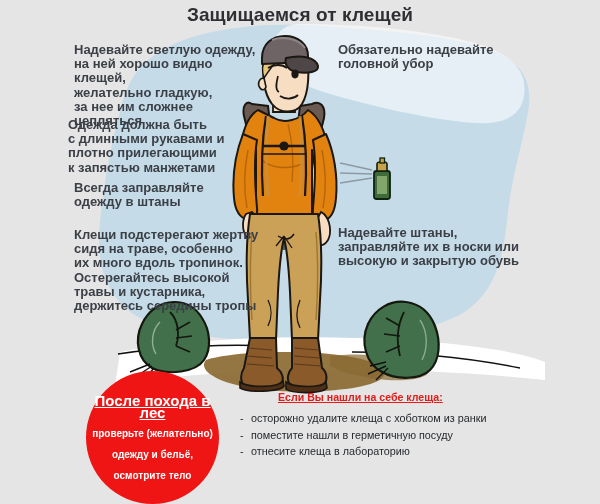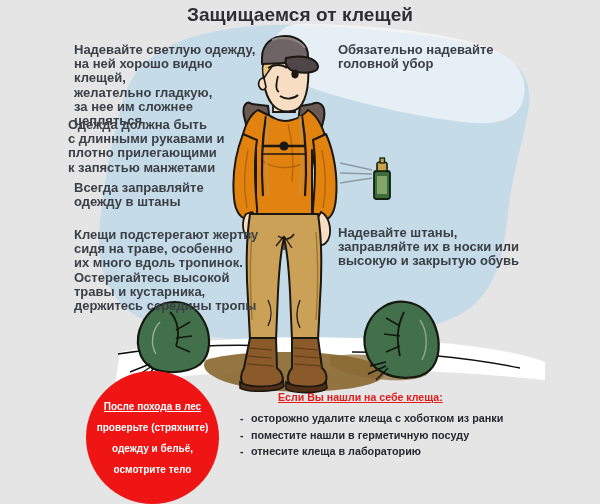--- a/index.html
+++ b/index.html
@@ -74,21 +74,21 @@
     display: flex;
     flex-direction: column;
     align-items: center;
     justify-content: center;
     text-align: center;
     color: #ffffff;
     padding-top: 2px;
     box-sizing: border-box;
   }
   .red-circle .rc-head {
-    font-size: 10px;
+    font-size: 15px;
     font-weight: bold;
     text-decoration: underline;
     margin-bottom: 9px;
     line-height: 12px;
   }
   .red-circle .rc-line {
     font-size: 10px;
     font-weight: bold;
     line-height: 12px;
     margin-bottom: 9px;
@@ -111,21 +111,21 @@
     margin: 0 0 6px 38px;
     line-height: 14px;
   }
   .found-list {
     list-style: none;
     margin: 0;
     padding: 0;
   }
   .found-list li {
     font-size: 10.8px;
-    font-weight: bold;
+    font-weight: normal;
     color: #25282d;
     line-height: 16.5px;
     white-space: nowrap;
   }
   .found-list li .dash { display: inline-block; width: 11px; }
 </style>
 </head>
 <body>
 
 <div id="poster">
@@ -334,21 +334,21 @@
 одежду в штаны</div>
 
   <div class="tip tip-right-1">Обязательно надевайте
 головной убор</div>
   <div class="tip tip-right-3">Надевайте штаны,
 заправляйте их в носки или
 высокую и закрытую обувь</div>
 
   <div class="red-circle">
     <div class="rc-head">После похода в лес</div>
-    <div class="rc-line">проверьте (стряхните)</div>
+    <div class="rc-line">проверьте (желательно)</div>
     <div class="rc-line">одежду и бельё,</div>
     <div class="rc-line">осмотрите тело</div>
   </div>
 
   <div class="found-block">
     <div class="found-head">Если Вы нашли на себе клеща:</div>
     <ul class="found-list">
       <li>
         <span class="dash">-</span><span>осторожно удалите клеща с хоботком из ранки</span>
       </li>

